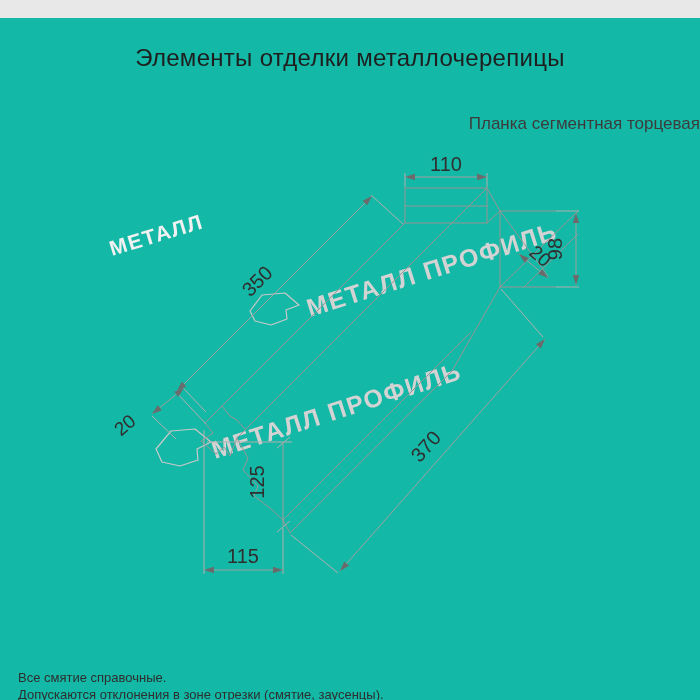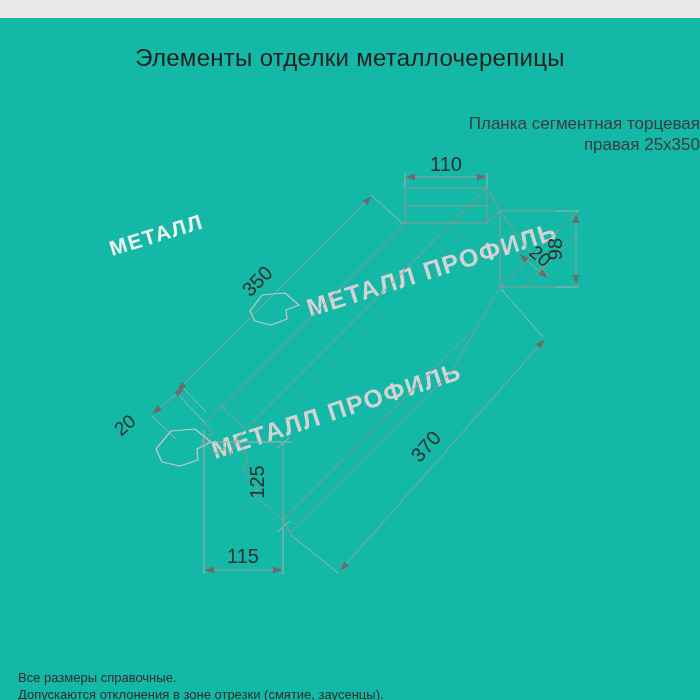--- a/index.html
+++ b/index.html
@@ -44,21 +44,20 @@
 </style>
 </head>
 <body>
 
 <div class="page">
 
   <div class="title">Элементы отделки металлочерепицы</div>
 
   <div class="subtitle">
     <div>Планка сегментная торцевая</div>
-    <div>правая 25x350</div>
   </div>
 
   <svg class="drawing-svg" width="700" height="700" viewBox="0 0 700 700">
     <defs>
       <marker id="mE" markerWidth="12" markerHeight="8" refX="11" refY="4" orient="auto" markerUnits="userSpaceOnUse">
         <path d="M1,0.8 L11,4 L1,7.2 Z" fill="#6b6b6b"></path>
       </marker>
       <marker id="mS" markerWidth="12" markerHeight="8" refX="1" refY="4" orient="auto" markerUnits="userSpaceOnUse">
         <path d="M11,0.8 L1,4 L11,7.2 Z" fill="#6b6b6b"></path>
       </marker>
@@ -122,17 +121,17 @@
       <text class="dimtext small" x="536" y="243" transform="rotate(41 536 243)">20</text>
       <text class="dimtext" x="262" y="268" transform="rotate(-45 262 268)">350</text>
       <text class="dimtext" x="431" y="433" transform="rotate(-48 431 433)">370</text>
       <text class="dimtext small" x="129" y="412" transform="rotate(-40 129 412)">20</text>
       <text class="dimtext" x="264" y="464" transform="rotate(-90 264 464)">125</text>
       <text class="dimtext" x="243" y="545">115</text>
     </g>
   </svg>
 
   <div class="footer">
-    <div>Все размеры справочные.</div>
+    <div>Все смятие справочные.</div>
     <div>Допускаются отклонения в зоне отрезки (смятие, заусенцы).</div>
   </div>
 
 </div>
 
 </body></html>

